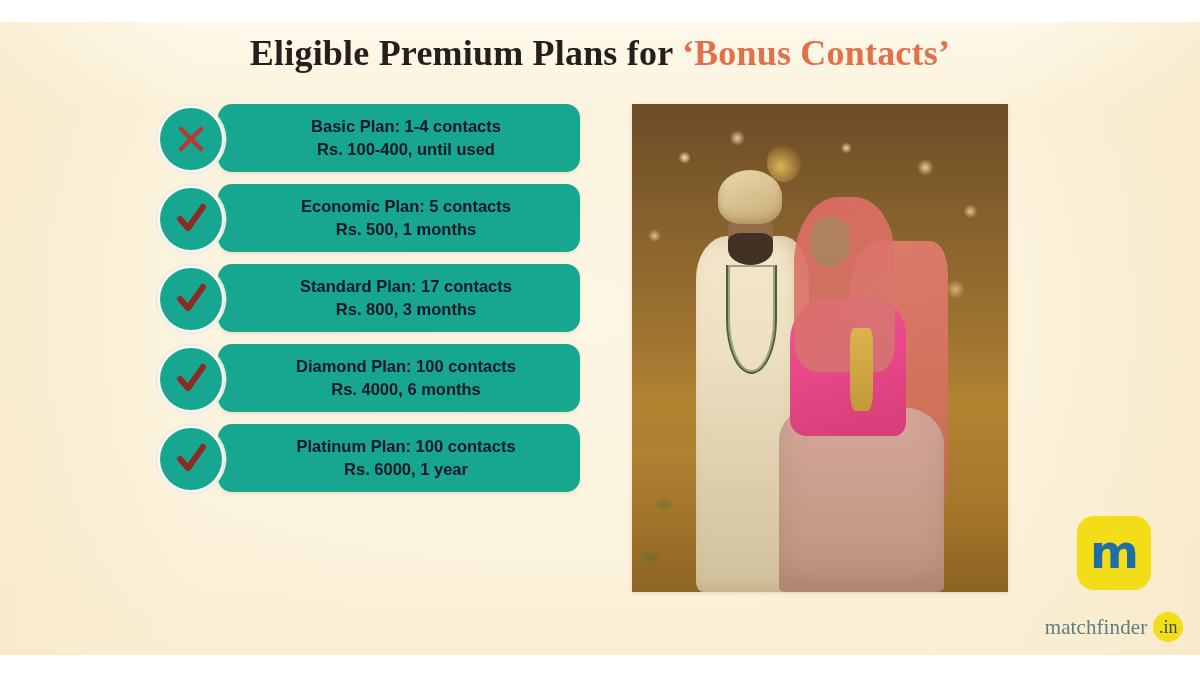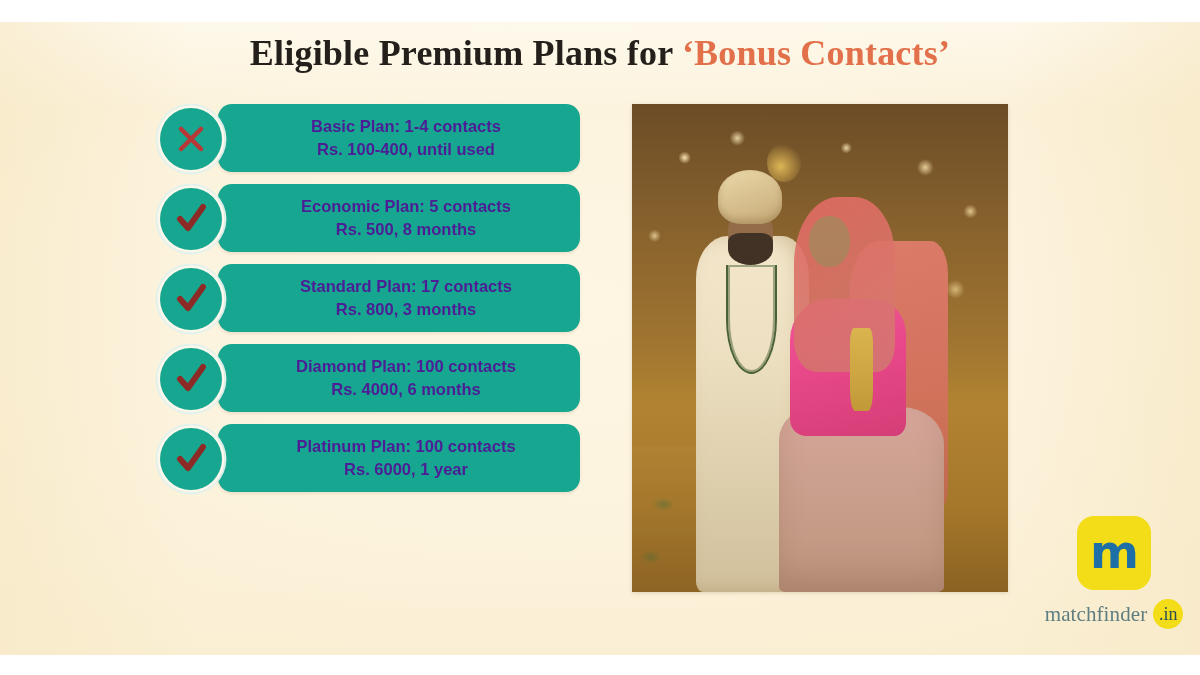--- a/index.html
+++ b/index.html
@@ -80,21 +80,21 @@
     box-shadow: 0 2px 3px rgba(120,100,60,0.12);
     display: flex;
     flex-direction: column;
     align-items: center;
     justify-content: center;
     box-sizing: border-box;
     padding-left: 22px;
     padding-right: 8px;
   }
   .plan-line1, .plan-line2 {
-    color: #4c1d95;
+    color: #0f172a;
     font-weight: bold;
     font-size: 16.5px;
     line-height: 1.42;
     white-space: nowrap;
     text-align: center;
   }
   .plan-badge {
     position: absolute;
     left: 0;
     top: 4px;
@@ -262,21 +262,21 @@
   .logo-m {
     font-family: "DejaVu Sans", sans-serif;
     font-weight: bold;
     font-size: 47px;
     line-height: 1;
     color: #1d6fa5;
     letter-spacing: -1px;
     margin-top: -3px;
   }
   .logo-word {
-    margin-top: 10px;
+    margin-top: 23px;
     display: flex;
     align-items: center;
     justify-content: center;
     gap: 6px;
     white-space: nowrap;
   }
   .logo-word-text {
     font-family: "Liberation Serif", serif;
     font-size: 21px;
     color: #5d7d80;
@@ -322,21 +322,21 @@
     </div>
 
     <div class="plan-row">
       <div class="plan-badge">
         <svg class="badge-glyph" width="38" height="38" viewBox="0 0 38 38" aria-hidden="true">
           <path d="M8 19 L16 28 L31 7" stroke="#8e2a26" stroke-width="6" stroke-linecap="round" stroke-linejoin="round" fill="none"></path>
         </svg>
       </div>
       <div class="plan-bar">
         <div class="plan-line1">Economic Plan: 5 contacts</div>
-        <div class="plan-line2">Rs. 500, 8 months</div>
+        <div class="plan-line2">Rs. 500, 1 months</div>
       </div>
     </div>
 
     <div class="plan-row">
       <div class="plan-badge">
         <svg class="badge-glyph" width="38" height="38" viewBox="0 0 38 38" aria-hidden="true">
           <path d="M8 19 L16 28 L31 7" stroke="#8e2a26" stroke-width="6" stroke-linecap="round" stroke-linejoin="round" fill="none"></path>
         </svg>
       </div>
       <div class="plan-bar">

